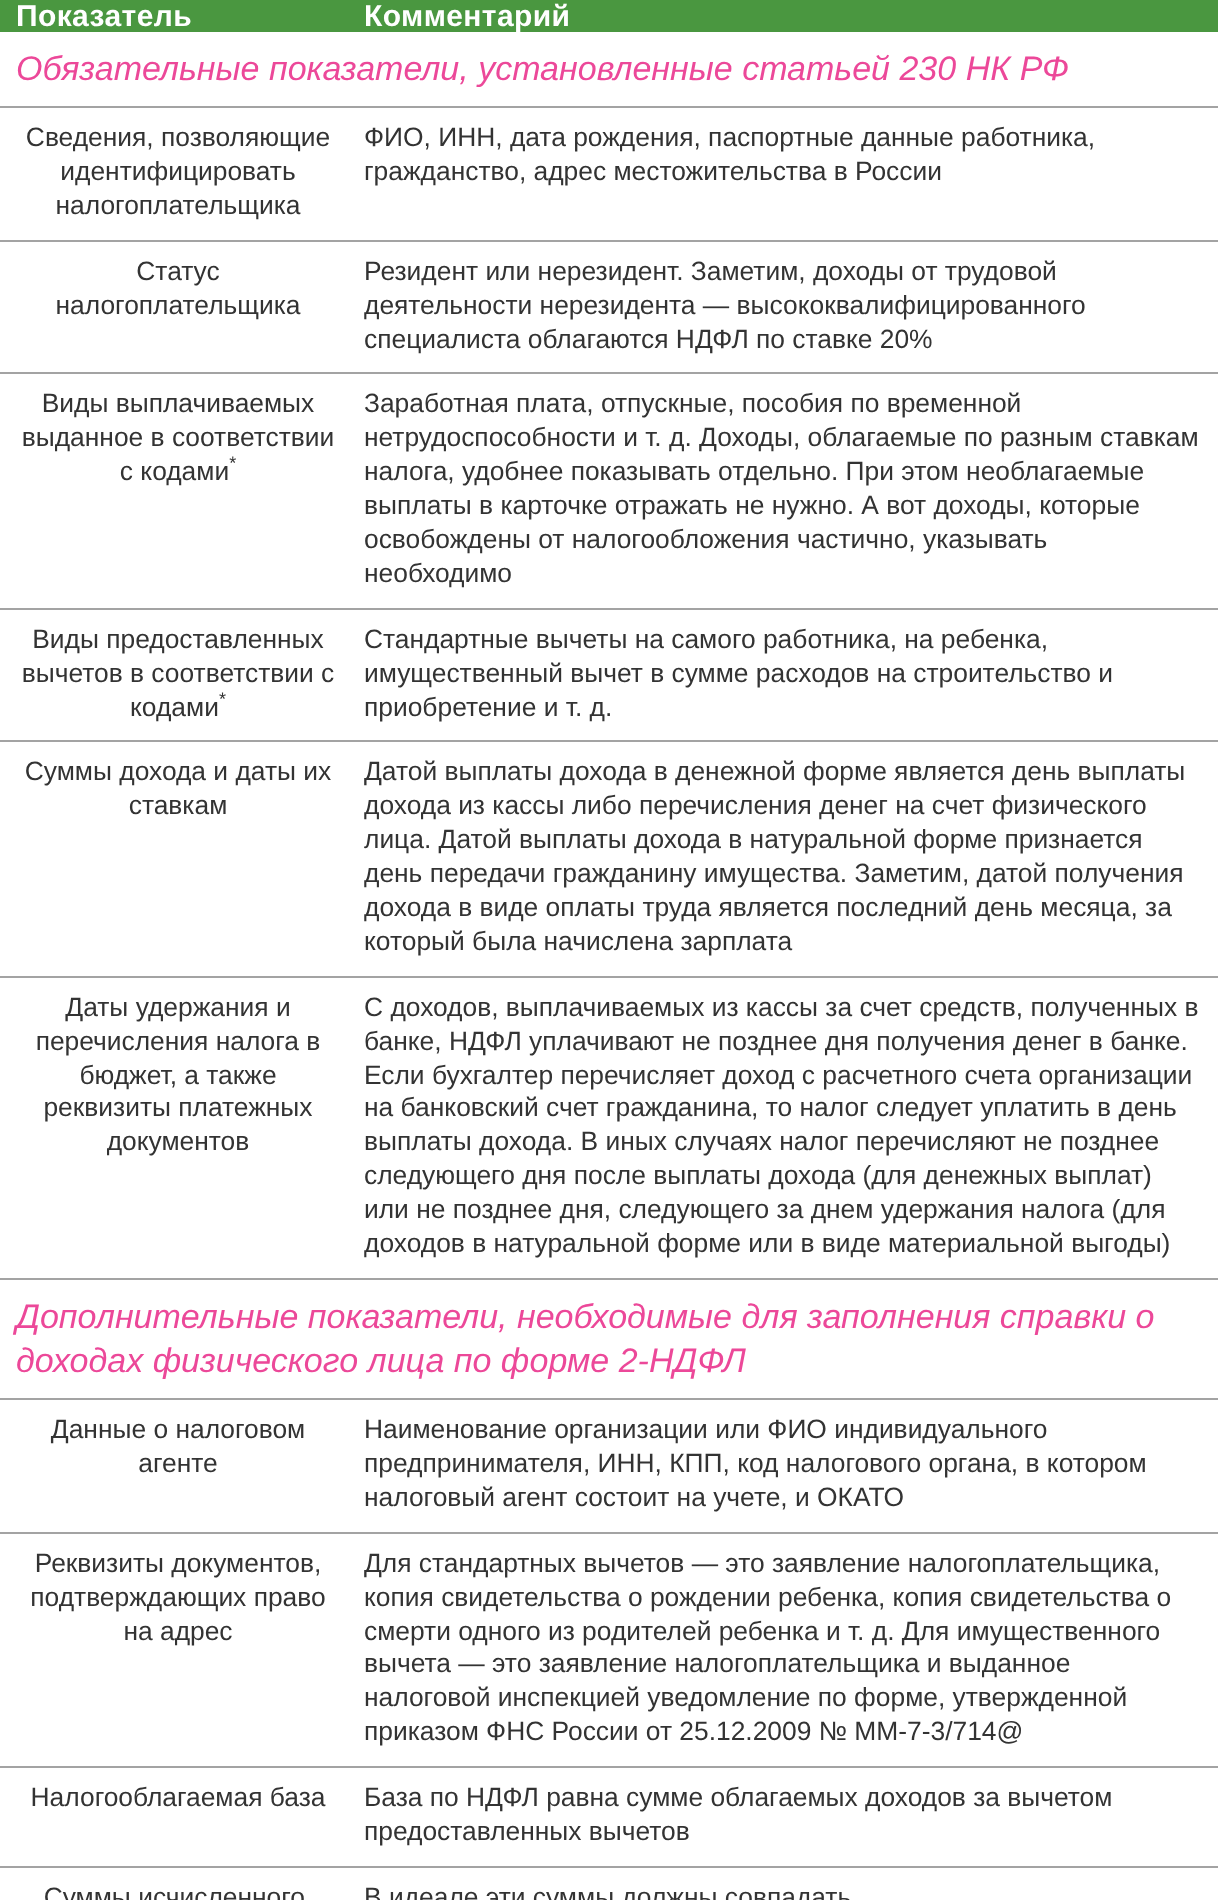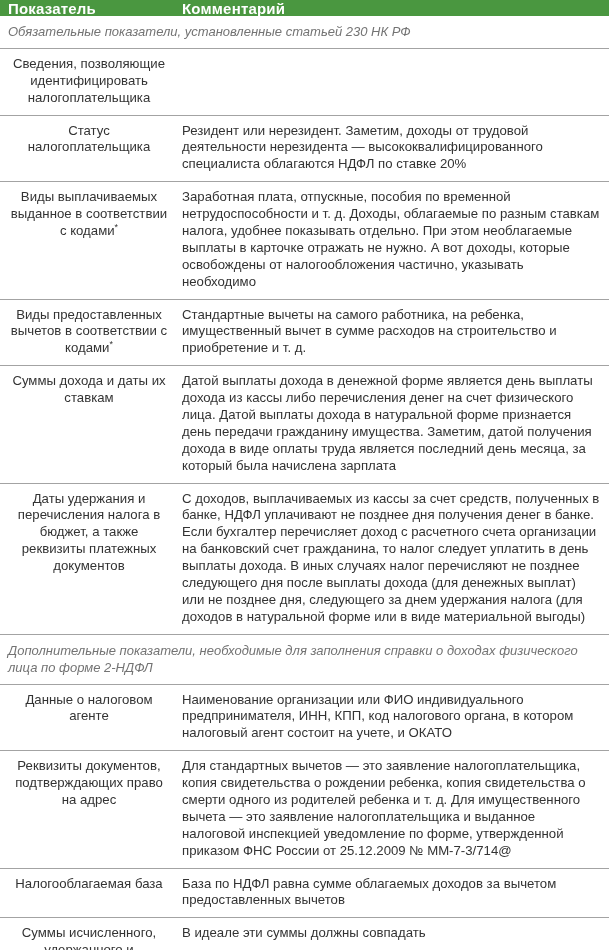--- a/index.html
+++ b/index.html
@@ -33,25 +33,25 @@
     color:var(--header-text);
     height:16px;
     padding-left:8px;
     padding-right:8px;
     font-size:15px;
     font-weight:bold;
     letter-spacing:.2px;
   }
   .section-title{
     font-style:italic;
-    font-size:13px;
+    font-size:17px;
     line-height:1.3;
     padding:8px 8px 7px 8px;
     border-bottom:1px solid var(--divider);
-    color:#737373;
+    color:#ec4899;
   }
   .row{
     display:grid;
     grid-template-columns:174px 1fr;
     padding:7px 8px 8px 8px;
     border-bottom:1px solid var(--divider);
     font-size:13.2px;
     line-height:1.28;
   }
   .row:last-child{border-bottom:none;}
@@ -67,20 +67,21 @@
 
     <div class="thead">
       <div>Показатель</div>
       <div>Комментарий</div>
     </div>
 
     <div class="section-title">Обязательные показатели, установленные статьей 230 НК РФ</div>
 
     <div class="row">
       <div class="cell-indicator">Сведения, позволяющие идентифицировать налогоплательщика</div>
+      <div class="cell-comment">ФИО, ИНН, дата рождения, паспортные данные работника, гражданство, адрес местожительства в России</div>
     </div>
 
     <div class="row">
       <div class="cell-indicator">Статус налогоплательщика</div>
       <div class="cell-comment">Резидент или нерезидент. Заметим, доходы от трудовой деятельности нерезидента — высококвалифицированного специалиста облагаются НДФЛ по ставке 20%</div>
     </div>
 
     <div class="row">
       <div class="cell-indicator"><span>Виды выплачиваемых выданное в соответствии с кодами</span><sup class="fn">*</sup></div>
       <div class="cell-comment">Заработная плата, отпускные, пособия по временной нетрудоспособности и т. д. Доходы, облагаемые по разным ставкам налога, удобнее показывать отдельно. При этом необлагаемые выплаты в карточке отражать не нужно. А вот доходы, которые освобождены от налогообложения частично, указывать необходимо</div>

